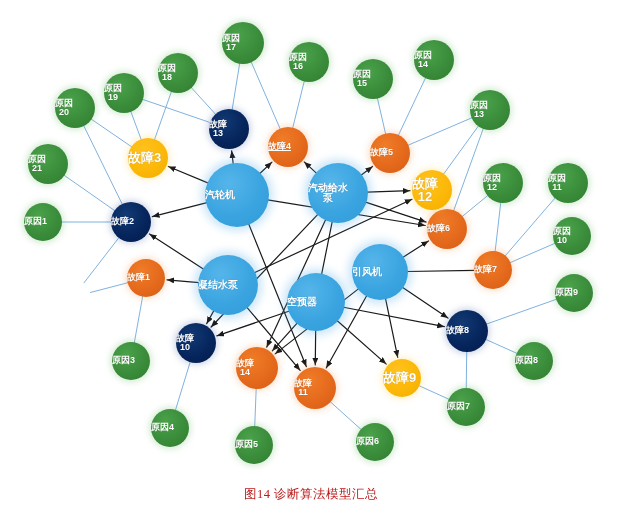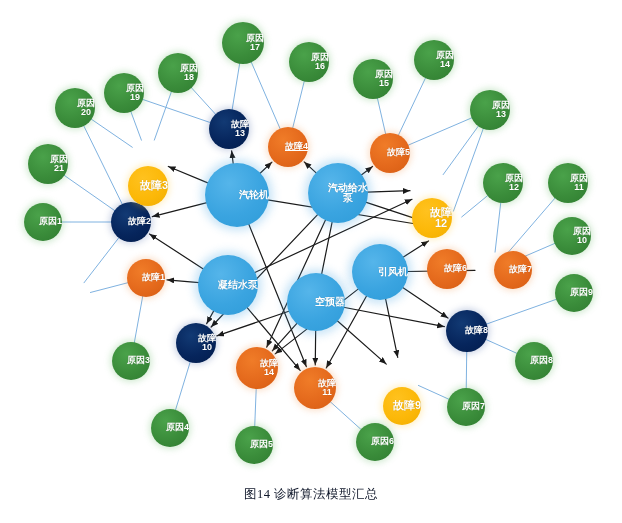--- a/index.html
+++ b/index.html
@@ -31,21 +31,21 @@
     left: 0;
     top: 0;
     width: 622px;
     height: 480px;
   }
   .node {
     position: absolute;
     border-radius: 50%;
     display: flex;
     flex-direction: column;
-    align-items: flex-end;
+    align-items: flex-start;
     justify-content: center;
     color: #ffffff;
     text-align: center;
     line-height: 1.02;
     box-sizing: border-box;
     letter-spacing: 0px;
     text-shadow: 0 0 1px rgba(0,0,0,0.25);
   }
   .node .nlabel {
     display: block;
@@ -63,37 +63,36 @@
     font-size: 9px;
   }
   .node.fault-orange {
     background: radial-gradient(circle at 38% 32%, #f07c28 0%, #e4691c 55%, #d65c12 100%);
     box-shadow: 0 0 6px 2px rgba(240,150,80,0.28);
     font-size: 9px;
   }
   .node.fault-yellow {
     background: radial-gradient(circle at 38% 32%, #ffc21f 0%, #fcb808 55%, #f0ad00 100%);
     box-shadow: 0 0 6px 2px rgba(255,205,70,0.30);
-    font-size: 11px;
-    margin-top: 28px;
+    font-size: 13px;
   }
   .node.equipment {
     background: radial-gradient(circle at 38% 32%, #55b5ea 0%, #3aa4e0 55%, #2e9bd8 100%);
     box-shadow: 0 0 9px 4px rgba(90,175,230,0.32);
     font-size: 10px;
     font-weight: 700;
   }
   #caption {
     position: absolute;
     left: 0;
     top: 486px;
     width: 622px;
     text-align: center;
     font-size: 12.5px;
-    color: #0f172a;
+    color: #b91c1c;
     font-family: "Liberation Serif", "DejaVu Serif", serif;
     letter-spacing: 0.5px;
   }
 </style>
 </head>
 <body>
 
 <div id="figure-root">
 
   <svg id="graph-canvas" viewBox="0 0 622 480" preserveAspectRatio="none" aria-hidden="true">
@@ -190,24 +189,24 @@
       </div>
       <div class="node fault-yellow" style="left: 128px; top: 138px; width: 40px; height: 40px;">
         <span class="nlabel">故障3</span>
       </div>
       <div class="node fault-orange" style="left: 268px; top: 127px; width: 40px; height: 40px; text-decoration: underline;">
         <span class="nlabel">故障4</span>
       </div>
       <div class="node fault-orange" style="left: 370px; top: 133px; width: 40px; height: 40px;">
         <span class="nlabel">故障5</span>
       </div>
-      <div class="node fault-orange" style="left: 427px; top: 209px; width: 40px; height: 40px; margin-top: 40px;">
+      <div class="node fault-orange" style="left: 427px; top: 209px; width: 40px; height: 40px;">
         <span class="nlabel">故障6</span>
       </div>
-      <div class="node fault-orange" style="left: 474px; top: 251px; width: 38px; height: 38px; margin-left: 20px;">
+      <div class="node fault-orange" style="left: 474px; top: 251px; width: 38px; height: 38px;">
         <span class="nlabel">故障7</span>
       </div>
       <div class="node fault-dark" style="left: 446px; top: 310px; width: 42px; height: 42px;">
         <span class="nlabel">故障8</span>
       </div>
       <div class="node fault-yellow" style="left: 383px; top: 359px; width: 38px; height: 38px;">
         <span class="nlabel">故障9</span>
       </div>
       <div class="node fault-dark" style="left: 176px; top: 323px; width: 40px; height: 40px;">
         <span class="nlabel">故障

